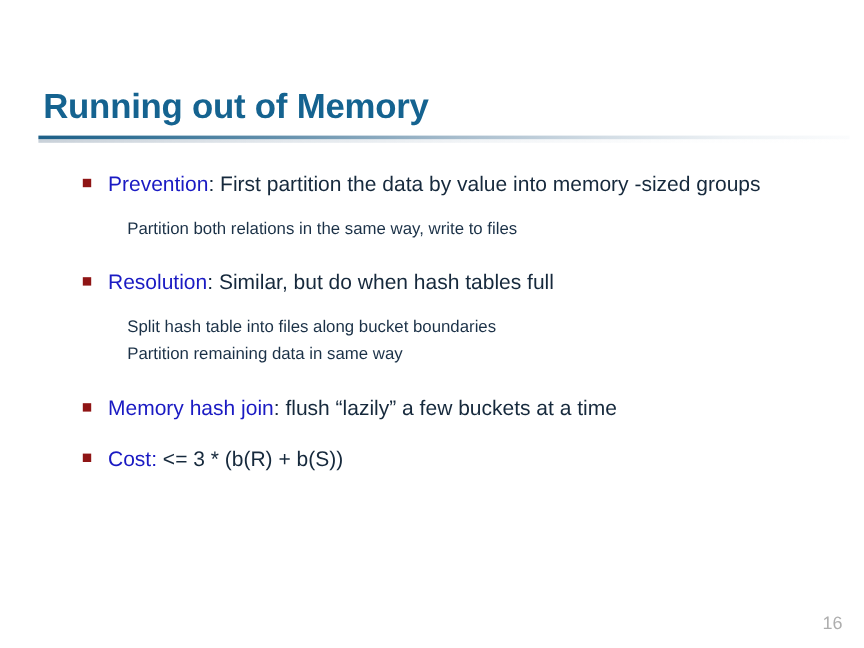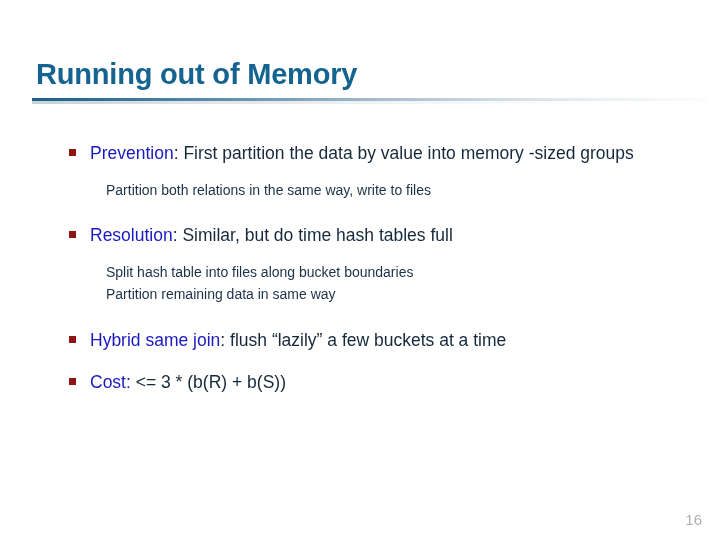--- a/index.html
+++ b/index.html
@@ -20,21 +20,21 @@
     inset: 0;
     width: 720px;
     height: 540px;
     background: #ffffff;
   }
 
   
   .title-block {
     position: absolute;
     left: 0;
-    top: 55px;
+    top: 70px;
     width: 720px;
     height: 55px;
   }
   .slide-title {
     position: absolute;
     left: 36px;
     top: 0;
     font-size: 29px;
     font-weight: bold;
     color: #156390;
@@ -155,35 +155,35 @@
     <div class="gap-a"></div>
 
     <div class="mono-block">
       <span class="mono-line">Partition both relations in the same way, write to files</span>
     </div>
 
     <div class="gap-b"></div>
 
     <div class="lvl1">
       <span class="bullet"></span>
-      <span class="txt"><span class="hl">Resolution</span><span>:  Similar, but do time hash tables full</span></span>
+      <span class="txt"><span class="hl">Resolution</span><span>:  Similar, but do when hash tables full</span></span>
     </div>
 
     <div class="gap-a"></div>
 
     <div class="mono-block">
       <span class="mono-line">Split hash table into files along bucket boundaries</span>
       <span class="mono-line">Partition remaining data in same way</span>
     </div>
 
     <div class="gap-c"></div>
 
     <div class="lvl1">
       <span class="bullet"></span>
-      <span class="txt"><span class="hl">Hybrid same join</span><span>: flush “lazily” a few buckets at a time</span></span>
+      <span class="txt"><span class="hl">Memory hash join</span><span>: flush “lazily” a few buckets at a time</span></span>
     </div>
 
     <div class="gap-d"></div>
 
     <div class="lvl1">
       <span class="bullet"></span>
       <span class="txt"><span class="hl">Cost:</span><span>  &lt;= 3 * (b(R) + b(S))</span></span>
     </div>
 
   </div>

